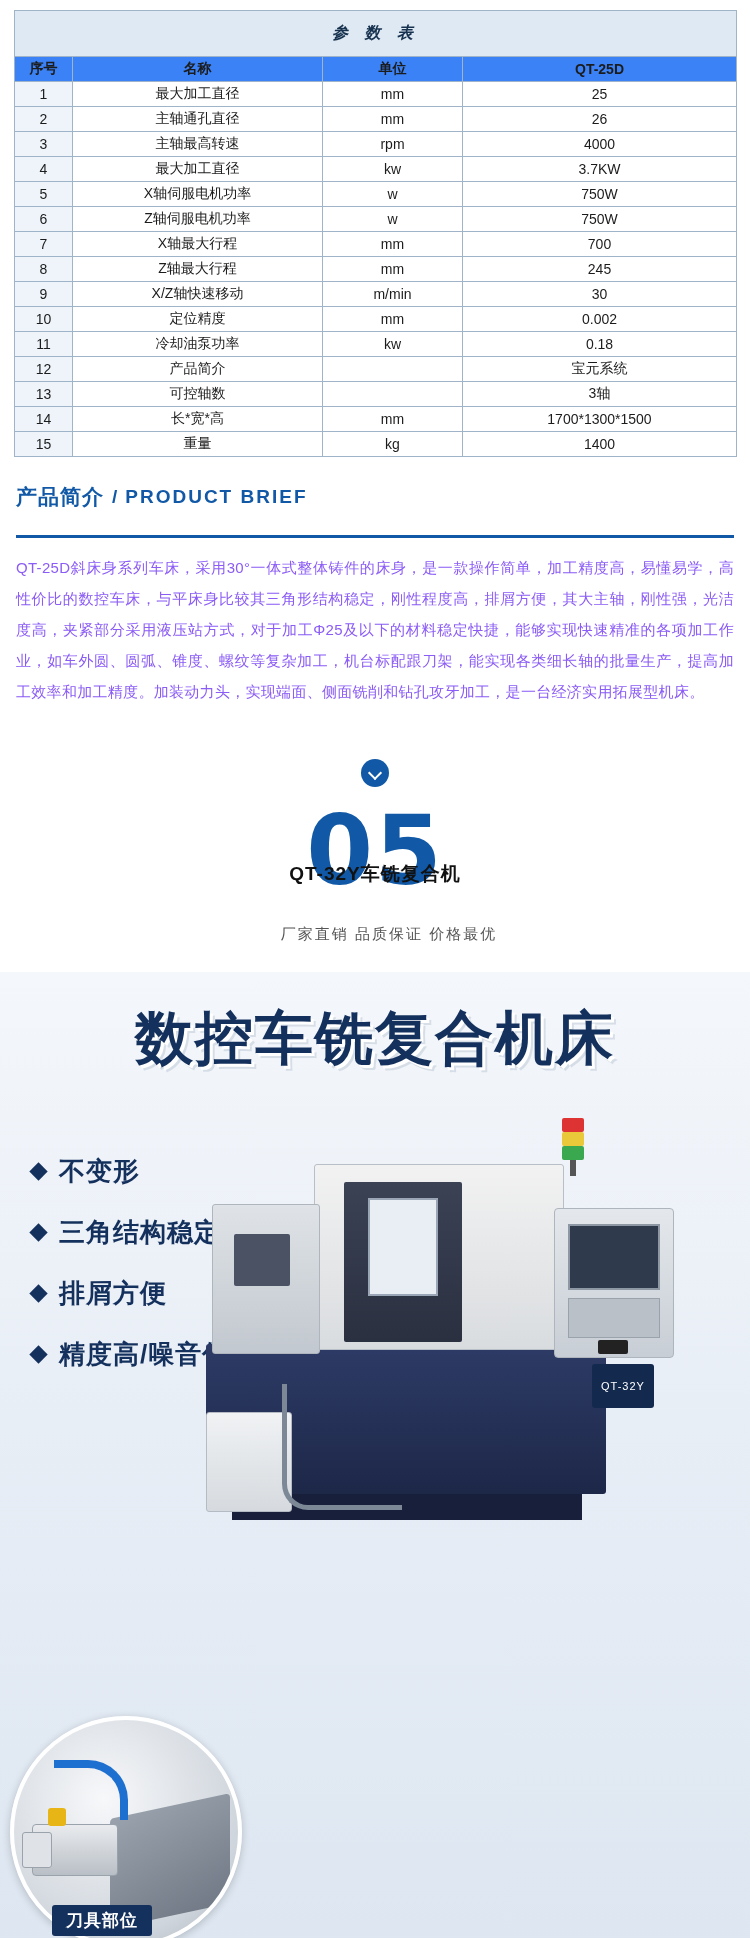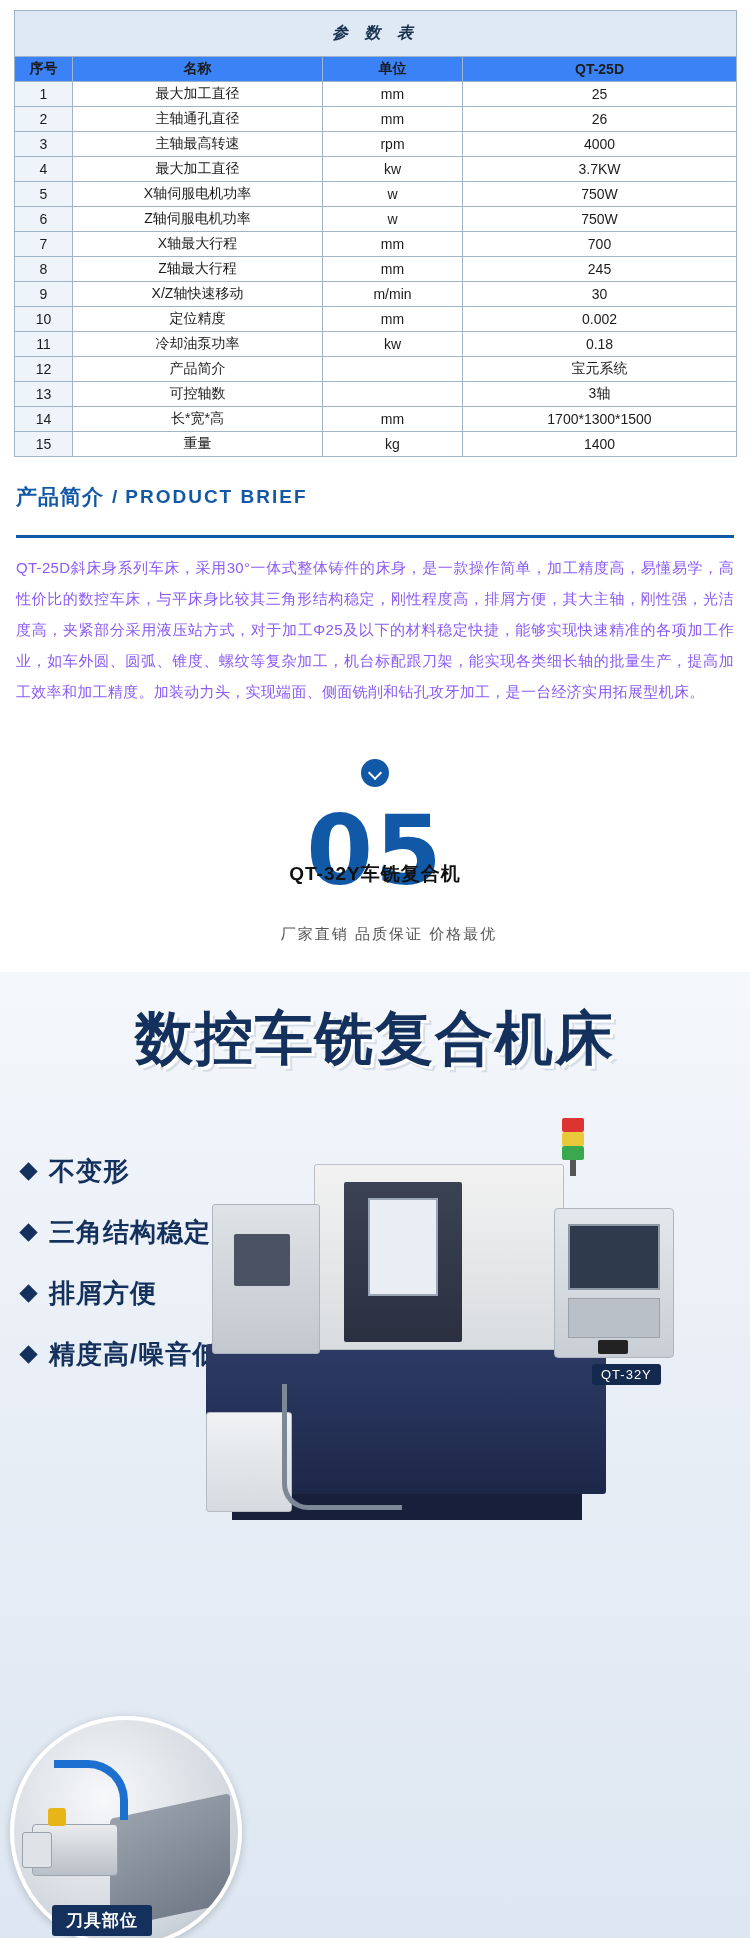--- a/index.html
+++ b/index.html
@@ -158,21 +158,21 @@
     background: #1a3f7a;
     color: #fff;
     font-size: 21px;
     padding: 7px 22px;
     border-radius: 4px;
     letter-spacing: 1px;
     white-space: nowrap;
   }
   .features {
     position: absolute;
-    left: 22px;
+    left: 32px;
     top: 182px;
     width: 250px;
   }
   .feature {
     display: flex;
     align-items: center;
     margin-bottom: 26px;
     font-size: 26px;
     color: #14305c;
     font-weight: bold;
@@ -247,22 +247,22 @@
     background: linear-gradient(180deg,#f0f2f4 0%, #d6dade 100%);
     border: 1px solid #b5bbc2; border-radius: 3px;
   }
   .m-pipes {
     position: absolute; left: 86px; top: 272px; width: 120px; height: 126px;
     border-left: 5px solid #7d8897; border-bottom: 5px solid #7d8897;
     border-radius: 0 0 0 26px;
   }
   .m-tag {
     position: absolute; left: 396px; top: 252px;
-    background: #13294d; color: #fff; font-size: 13px;
-    padding: 3px 9px; border-radius: 3px; letter-spacing: 1px;
+    background: #13294d; color: #fff; font-size: 11px;
+    padding: 16px 9px; border-radius: 3px; letter-spacing: 1px;
   }
   .m-logo {
     position: absolute; left: 402px; top: 228px; width: 30px; height: 14px;
     background: #222; border-radius: 2px;
   }
 
   
   .inset {
     position: absolute;
     left: 10px; bottom: 14px;

